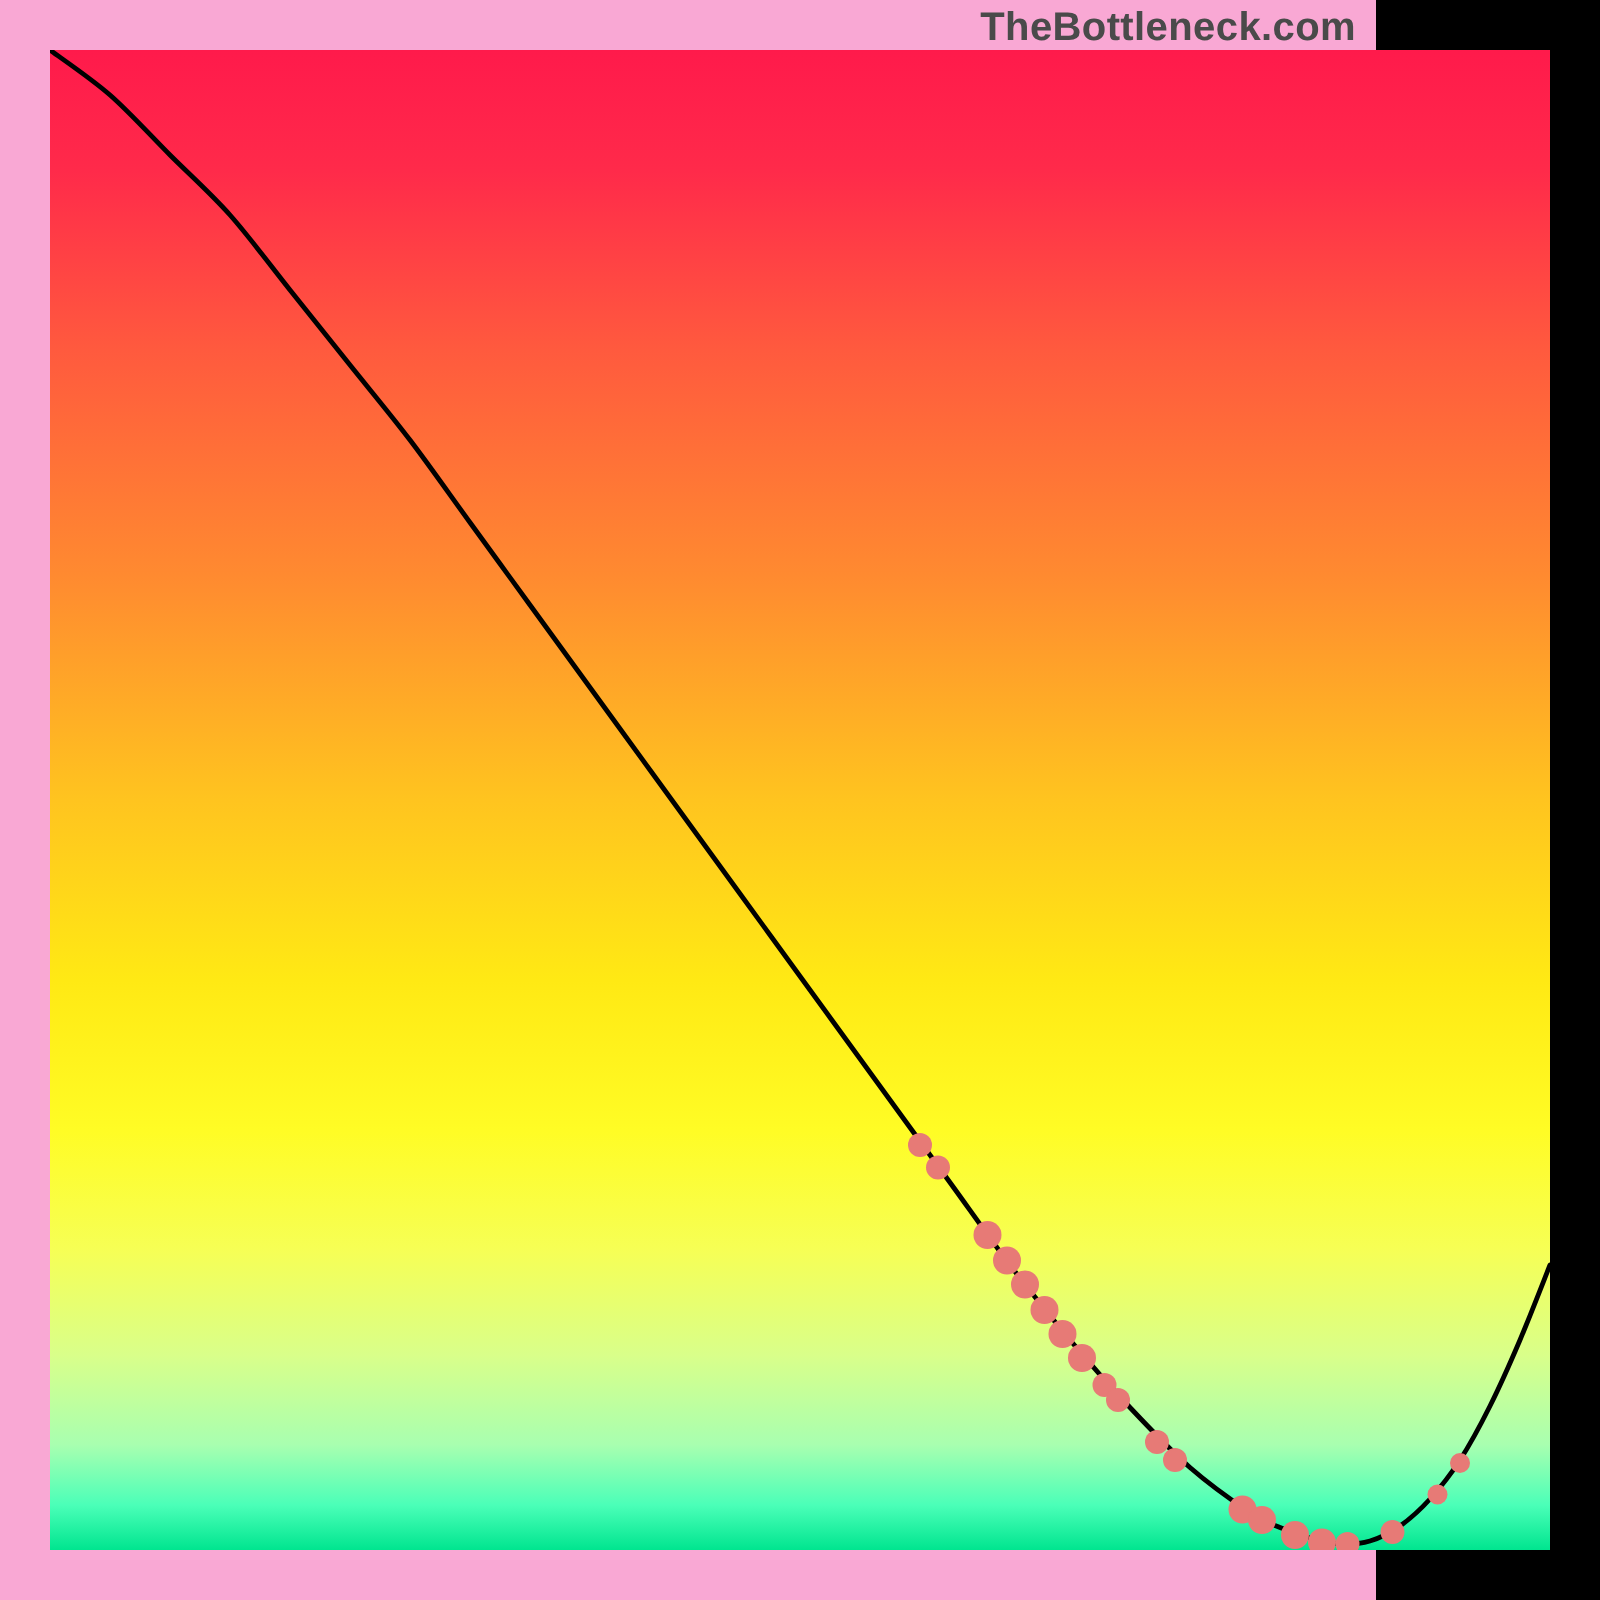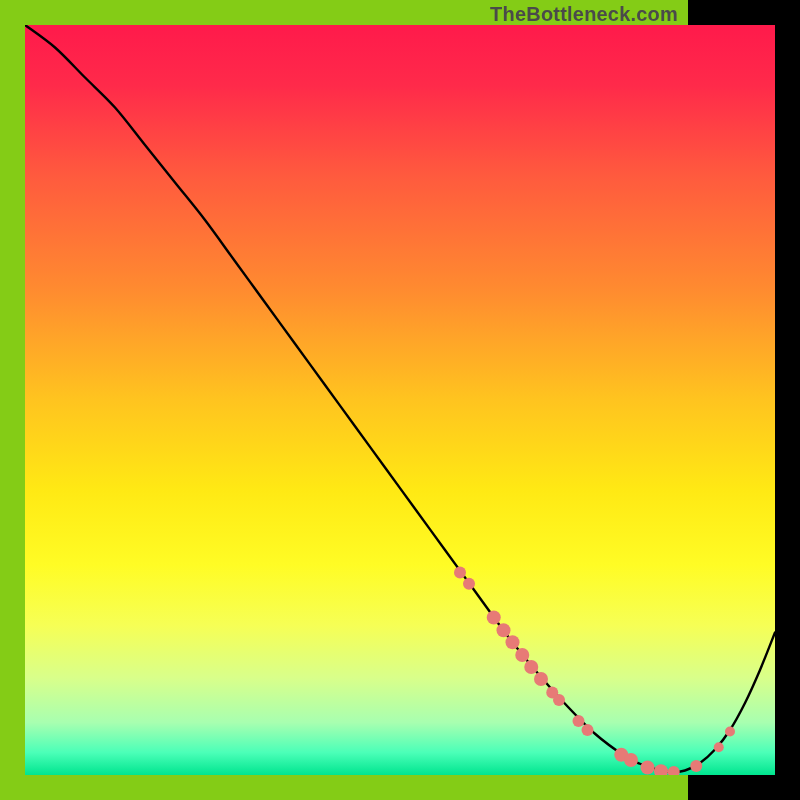--- a/index.html
+++ b/index.html
@@ -8,21 +8,21 @@
     width: 800px;
     height: 800px;
     background: #000;
     font-family: Arial, Helvetica, sans-serif;
     overflow: hidden;
   }
   .frame {
     position: relative;
     width: 688px;
     height: 800px;
-    background: #84cc16;
+    background: #f9a8d4;
   }
   .watermark {
     position: absolute;
     top: 3px;
     right: 10px;
     color: #4a4a4a;
     font-size: 20px;
     font-weight: bold;
     letter-spacing: 0.2px;
     z-index: 5;

